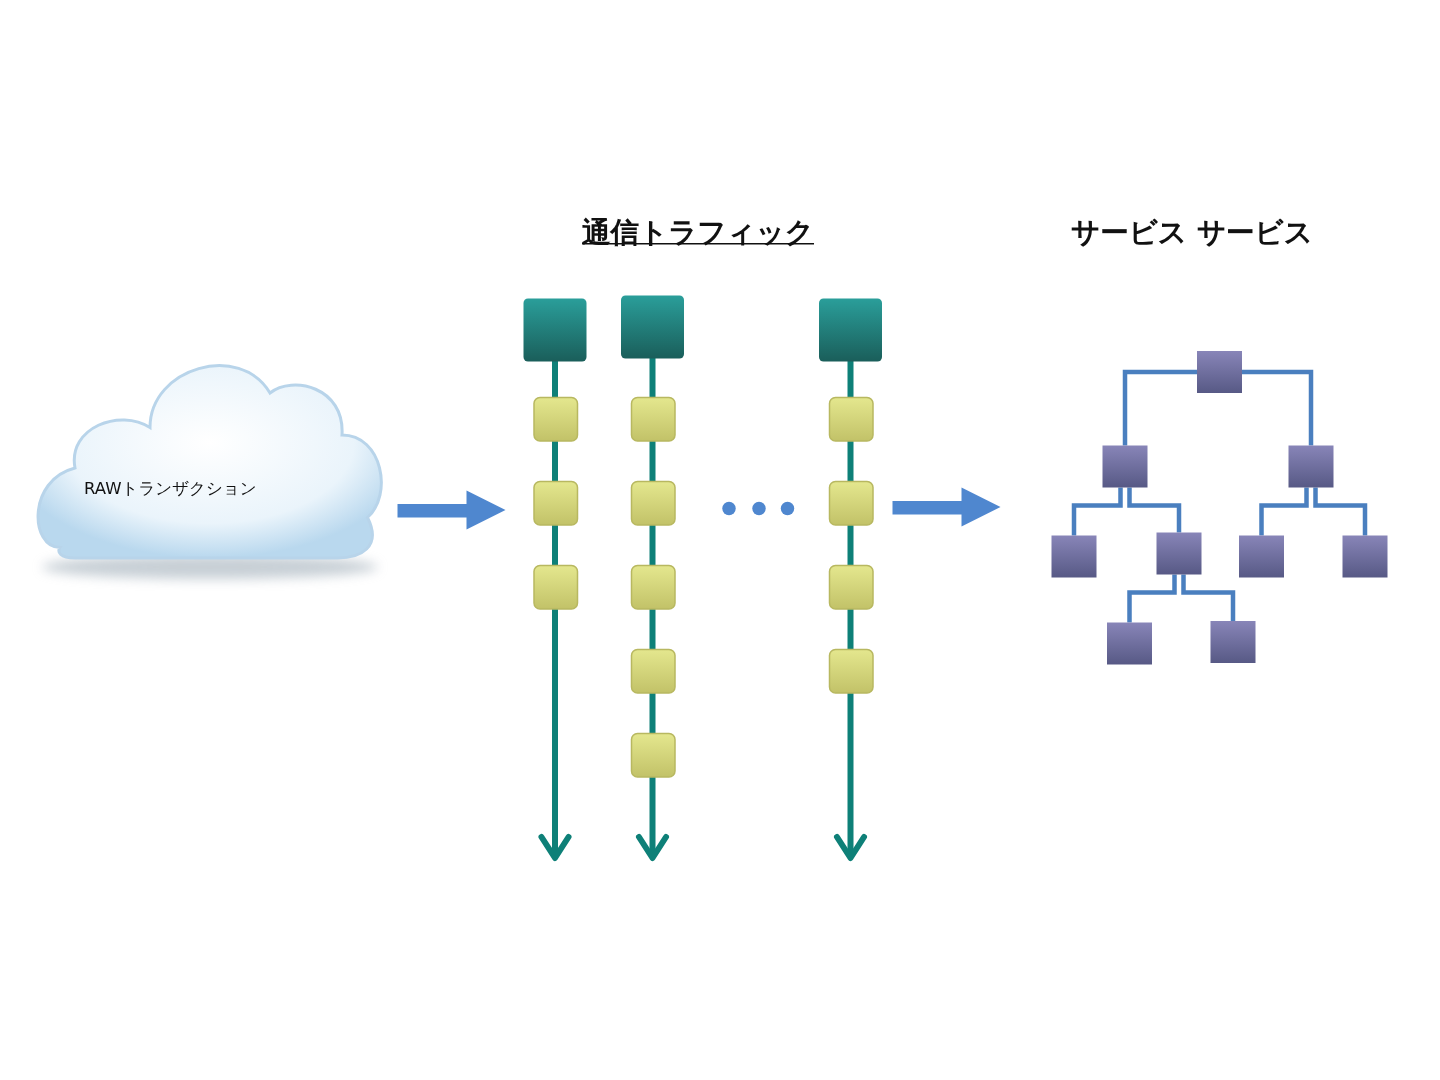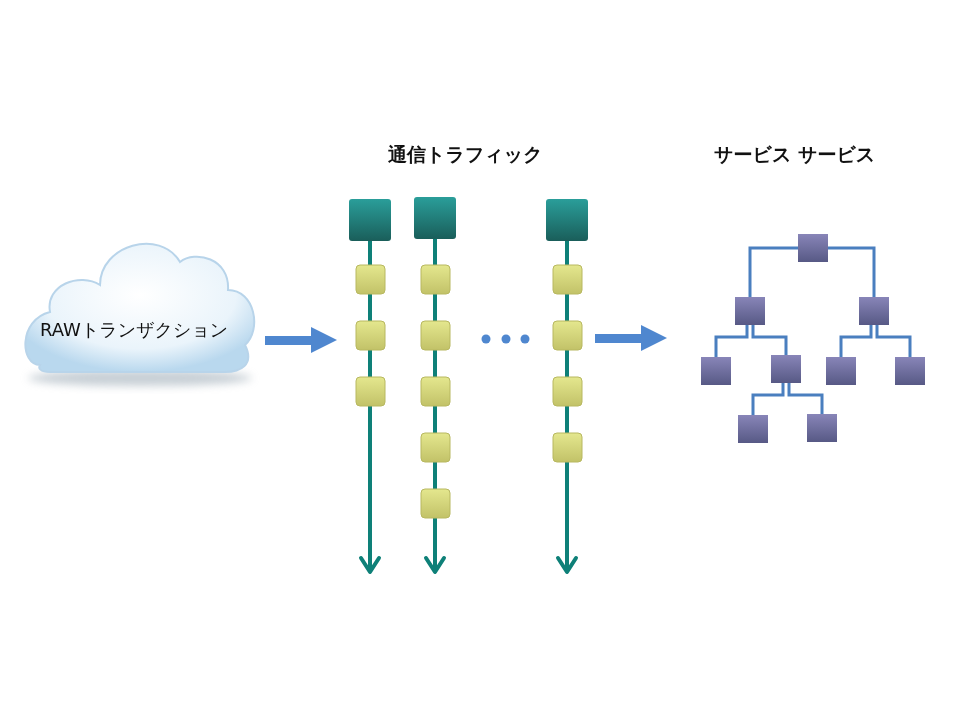--- a/index.html
+++ b/index.html
@@ -1,21 +1,21 @@
 <!DOCTYPE html>
 <html><head>
 <meta charset="utf-8">
 <style>
   html,body{margin:0;padding:0;background:#ffffff;}
   body{width:960px;height:720px;position:relative;overflow:hidden;font-family:"DejaVu Sans","Liberation Sans",sans-serif;}
   .heading{position:absolute;font-weight:bold;font-size:19px;color:#111;white-space:nowrap;}
-  #h-traffic{left:388px;top:142px;}
+  #h-traffic{left:388px;top:142px;text-decoration:underline;}
   #h-service{left:714px;top:142px;}
   svg{position:absolute;left:0;top:0;}
-  .cloud-label{position:absolute;left:40px;top:318px;font-size:18px;color:#111;white-space:nowrap;font-family:"DejaVu Sans","Liberation Sans",sans-serif;}
+  .cloud-label{position:absolute;left:56px;top:318px;font-size:11px;color:#111;white-space:nowrap;font-family:"DejaVu Sans","Liberation Sans",sans-serif;}
 </style>
 </head>
 <body>
 
 <div id="h-traffic" class="heading">通信トラフィック</div>
 <div id="h-service" class="heading">サービス サービス</div>
 
 <svg width="960" height="720" xmlns="http://www.w3.org/2000/svg">
   <defs>
     <radialGradient id="cloudGrad" cx="50%" cy="40%" r="60%">

